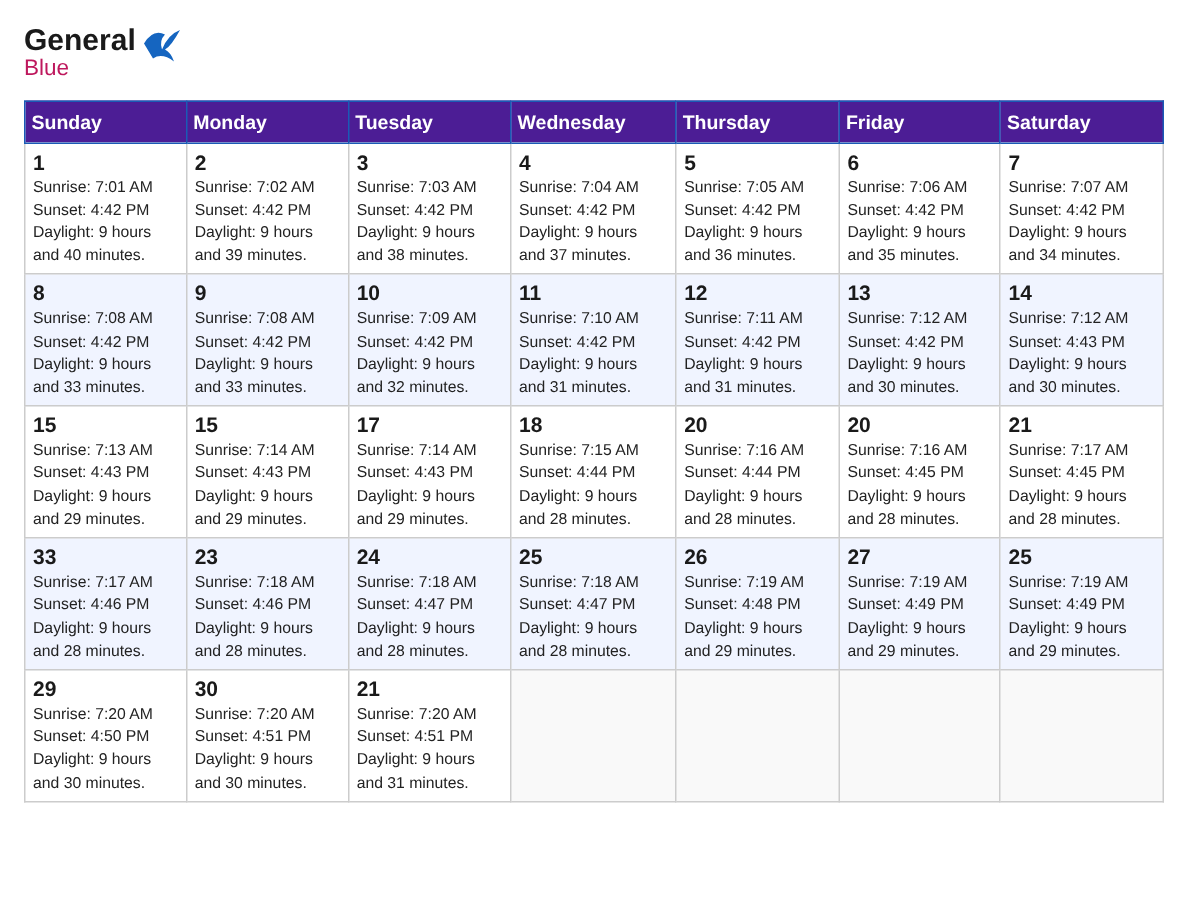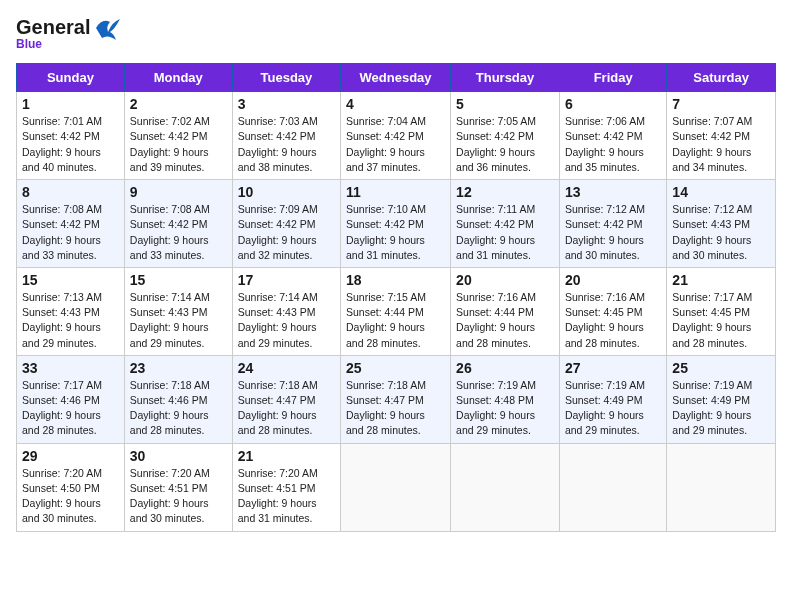--- a/index.html
+++ b/index.html
@@ -33,24 +33,24 @@
       font-size: 16px;
       color: #555;
       margin-top: 2px;
     }
     .calendar {
       width: 100%;
       border-collapse: collapse;
       font-size: 11px;
     }
     .calendar thead th {
-      background: #6d28d9;
+      background: #4c1d95;
       color: #fff;
       padding: 6px 4px;
-      text-align: center;
+      text-align: left;
       font-size: 13px;
       font-weight: bold;
       border: 1px solid #1a5bb5;
     }
     .calendar tbody tr {
       vertical-align: top;
     }
     .calendar tbody tr:nth-child(even) {
       background: #f0f4ff;
     }
@@ -81,21 +81,21 @@
     }
   </style>
 </head>
 <body>
 
 <div class="header-section">
   <div class="logo">
   <div style="display:flex;align-items:center;gap:2px;">
     <div>
       <div style="font-size:20px;font-weight:bold;color:#1a1a1a;line-height:1.1;">General</div>
-      <div style="font-size:12px;font-weight:bold;color:#6d28d9;line-height:1.1;">Blue</div>
+      <div style="font-size:15px;font-weight:normal;color:#be185d;line-height:1.1;">Blue</div>
     </div>
     <svg width="28" height="32" viewBox="0 0 28 32">
       <path d="M4,10 Q10,0 18,4 Q14,8 16,14 Q20,4 28,1 Q22,12 18,14 Q22,16 24,22 Q16,16 10,20 Z" fill="#1565c0"></path>
     </svg>
   </div>
 </div>
   <div class="title-section">
     <div class="main-title"></div>
     <div class="subtitle"></div>
   </div>

